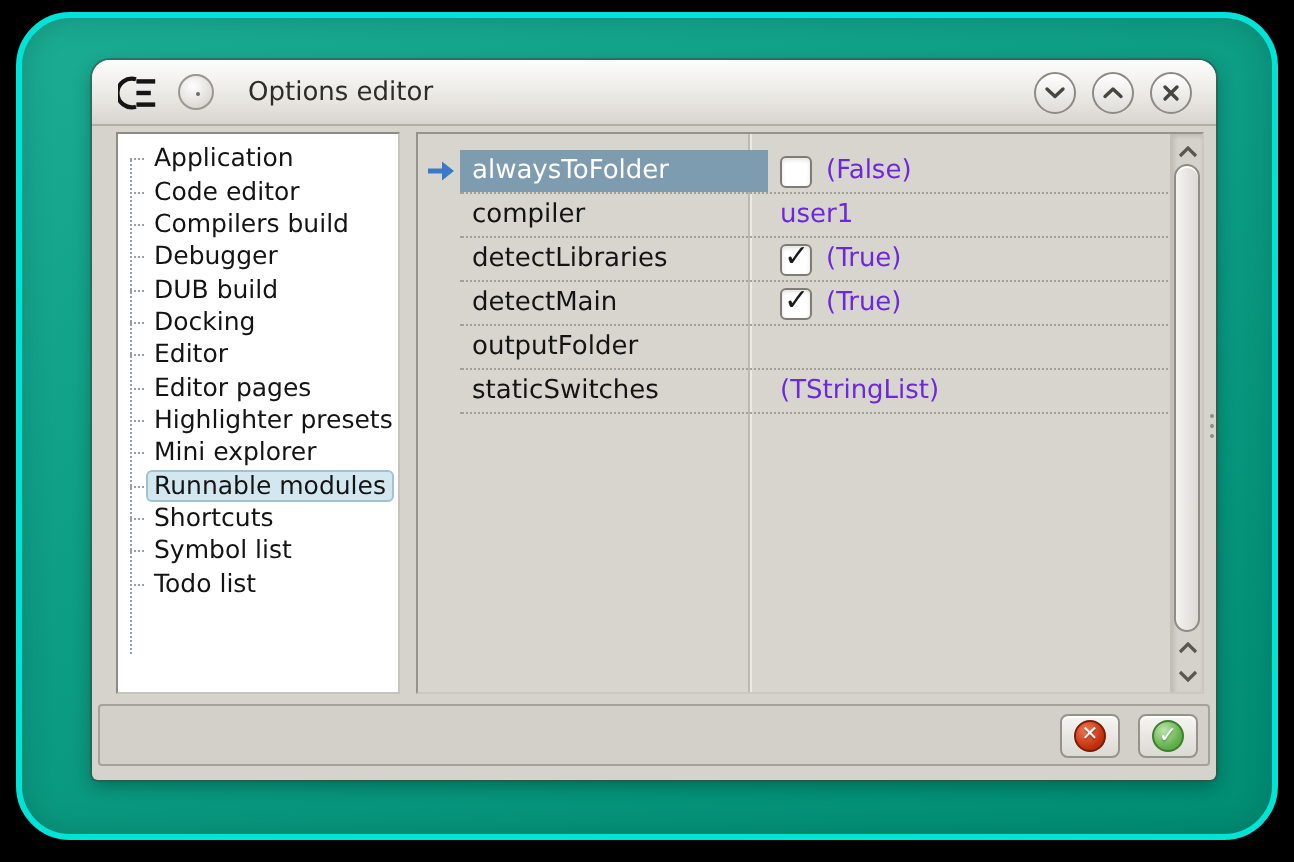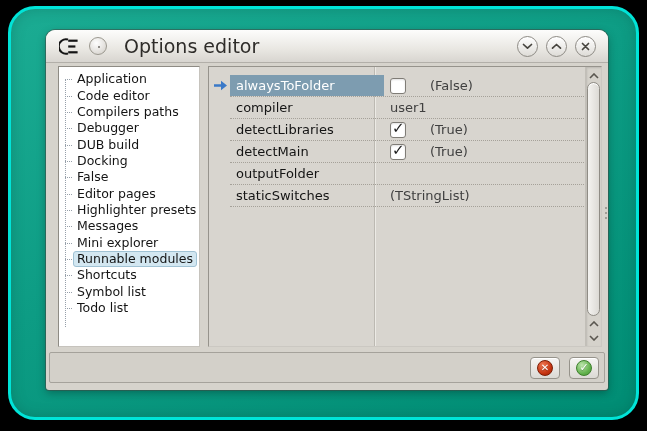--- a/index.html
+++ b/index.html
@@ -31,21 +31,21 @@
     border-bottom:1px solid #b2afa9;
     display:flex;align-items:center;box-sizing:border-box;
   }
   .app-logo{margin-left:13px;display:flex;align-items:center;}
   .menu-btn{
     margin-left:9px;width:18px;height:18px;border-radius:50%;
     background:radial-gradient(circle at 40% 32%,#fefefe,#dcd9d4 75%,#cfccc6);
     border:1px solid #9b988f;box-sizing:border-box;position:relative;cursor:pointer;
   }
   .menu-btn::after{content:"";position:absolute;left:8px;top:8px;width:2px;height:2px;border-radius:50%;background:#6e6b66;}
-  .win-title{margin-left:17px;font-size:19px;color:#2e2c29;}
+  .win-title{margin-left:17px;font-size:13px;color:#2e2c29;}
   .tb-spacer{flex:1;}
   .win-buttons{display:flex;margin-right:12px;}
   .win-btn{
     width:21px;height:21px;margin-left:8px;border-radius:50%;
     background:linear-gradient(#ffffff,#dedcd7);
     border:1px solid #8d8a84;box-sizing:border-box;
     display:flex;align-items:center;justify-content:center;
     box-shadow:inset 0 1px 0 #fff;cursor:pointer;
   }
   
@@ -65,21 +65,21 @@
   .grid-panel{
     position:absolute;left:162px;top:36px;width:394px;height:281px;
     box-sizing:border-box;background:#d8d5cf;
     border:1px solid #96938c;border-right-color:#cbc8c2;border-bottom-color:#cbc8c2;
   }
   .sel-arrow{position:absolute;left:4px;width:15px;height:11px;}
   .grid-rows{position:absolute;left:21px;top:8px;right:17px;}
   .grid-row{height:22px;display:flex;border-bottom:1px dotted #a5a199;box-sizing:border-box;cursor:pointer;}
   .cell-name{width:154px;box-sizing:border-box;padding:0 6px;display:flex;align-items:center;font-size:13px;color:#141414;overflow:hidden;}
   .cell-name.selected{background:#7d9cb0;color:#fff;}
-  .cell-value{flex:1;box-sizing:border-box;padding:0 6px;display:flex;align-items:center;gap:24px;font-size:13px;color:#404040;overflow:hidden;}
+  .cell-value{flex:1;box-sizing:border-box;padding:0 6px;display:flex;align-items:center;gap:7px;font-size:13px;color:#6d28d9;overflow:hidden;}
   .col-sep{position:absolute;left:165px;top:0;bottom:0;width:1px;background:#bcb9b2;box-shadow:1px 0 0 #eceae5;}
   .checkbox{width:14px;height:14px;flex:none;background:#fff;border:1px solid #7f7c76;border-radius:3px;position:relative;box-shadow:inset 0 1px 2px rgba(0,0,0,.12);cursor:pointer;}
   .checkbox.checked::after{content:"✓";position:absolute;left:1px;top:-4px;font-size:15px;font-weight:bold;color:#1b1b1b;}
   
   .scrollbar{position:absolute;top:0;right:0;bottom:0;width:16px;background:#d5d2cb;border-left:1px solid #c2bfb8;box-shadow:inset 1px 1px 2px rgba(0,0,0,.12);box-sizing:border-box;}
   .sb-btn{position:absolute;left:1px;right:0;height:13px;display:flex;align-items:center;justify-content:center;cursor:pointer;}
   .sb-btn.top{top:2px;}
   .sb-btn.bot-up{bottom:16px;}
   .sb-btn.bot-down{bottom:2px;}
   .sb-thumb{position:absolute;left:1px;right:1px;top:15px;height:234px;border:1px solid #8f8c85;border-radius:7px;background:linear-gradient(90deg,#f4f3f0,#dcdad5);box-shadow:inset 0 1px 0 #fff;box-sizing:border-box;cursor:pointer;}
@@ -141,42 +141,39 @@
 
   <div class="list-panel">
     <div class="tree">
         <div class="tree-item">
           <span class="label">Application</span>
         </div>
         <div class="tree-item">
           <span class="label">Code editor</span>
         </div>
         <div class="tree-item">
-          <span class="label">Compilers paths</span>
+          <span class="label">Compilers build</span>
         </div>
         <div class="tree-item">
           <span class="label">Debugger</span>
         </div>
         <div class="tree-item">
           <span class="label">DUB build</span>
         </div>
         <div class="tree-item">
           <span class="label">Docking</span>
         </div>
         <div class="tree-item">
-          <span class="label">False</span>
+          <span class="label">Editor</span>
         </div>
         <div class="tree-item">
           <span class="label">Editor pages</span>
         </div>
         <div class="tree-item">
           <span class="label">Highlighter presets</span>
-        </div>
-        <div class="tree-item">
-          <span class="label">Messages</span>
         </div>
         <div class="tree-item">
           <span class="label">Mini explorer</span>
         </div>
         <div class="tree-item selected">
           <span class="label">Runnable modules</span>
         </div>
         <div class="tree-item">
           <span class="label">Shortcuts</span>
         </div>

